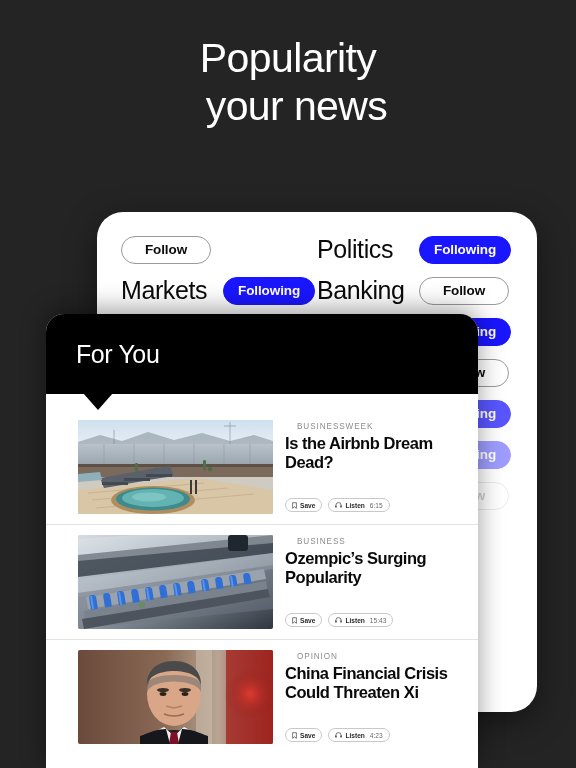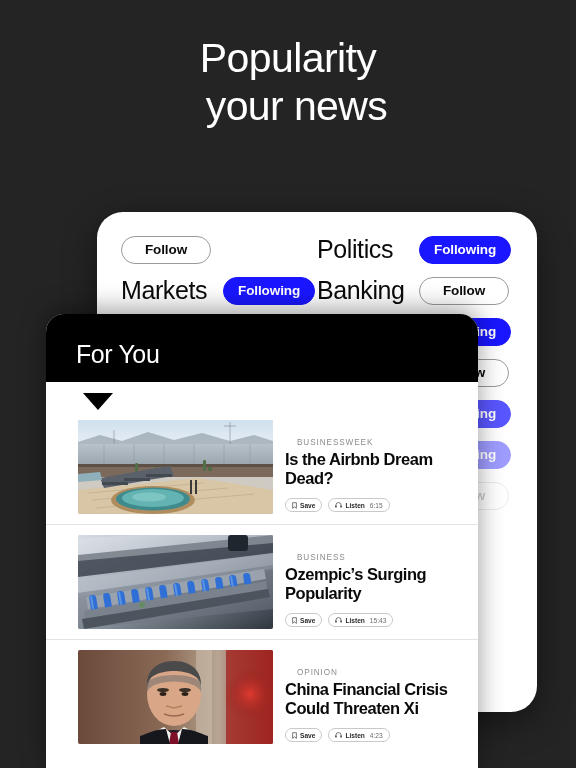--- a/index.html
+++ b/index.html
@@ -52,21 +52,21 @@
   .feed-card {
     position:absolute; left:46px; top:314px; width:432px; height:454px;
     background:#ffffff; border-radius:18px 18px 0 0;
     overflow:hidden;
     box-shadow:0 -4px 26px rgba(0,0,0,.40);
   }
   .feed-inner { position:absolute; left:0; top:96px; width:432px; }
 
   
   .tooltip {
-    position:absolute; left:46px; top:314px; width:432px; height:68px;
+    position:absolute; left:46px; top:314px; width:432px; height:80px;
     background:#000000; border-radius:18px 18px 0 0;
     z-index:6;
   }
   .tooltip-label {
     position:absolute; left:30px; top:26px;
     color:#ffffff; font-size:25px; font-weight:400; letter-spacing:-0.4px;
   }
   .tooltip-tail {
     position:absolute; left:83px; top:393px; z-index:6;
     width:0; height:0;
@@ -80,21 +80,21 @@
   .article + .article { border-top:1px solid #e3e3e3; margin-top:10px; }
   .thumb {
     flex:0 0 195px; width:195px; height:94px;
     border-radius:2px; overflow:hidden; margin-left:32px;
     background:#ccc; position:relative;
   }
   .thumb svg { display:block; width:195px; height:94px; }
   .art-body { flex:1; padding-left:12px; padding-right:16px; position:relative; min-height:94px; }
   .kicker {
     font-size:8.2px; letter-spacing:.9px; color:#8c8c8c;
-    text-transform:uppercase; font-weight:400; margin-top:18px;padding-left:12px;
+    text-transform:uppercase; font-weight:400; margin-top:2px;padding-left:12px;
   }
   .art-title {
     margin-top:3px; font-size:16.5px; line-height:19px;
     font-weight:700; color:#0a0a0a; letter-spacing:-0.45px;
   }
   .meta { position:absolute; left:12px; bottom:2px; display:flex; gap:6px; }
   .chip {
     display:inline-flex; align-items:center; gap:3px;
     height:14px; padding:0 6px; border:0.9px solid #c9c9c9;
     border-radius:7px; font-size:6.6px; color:#2a2a2a; font-weight:600;

